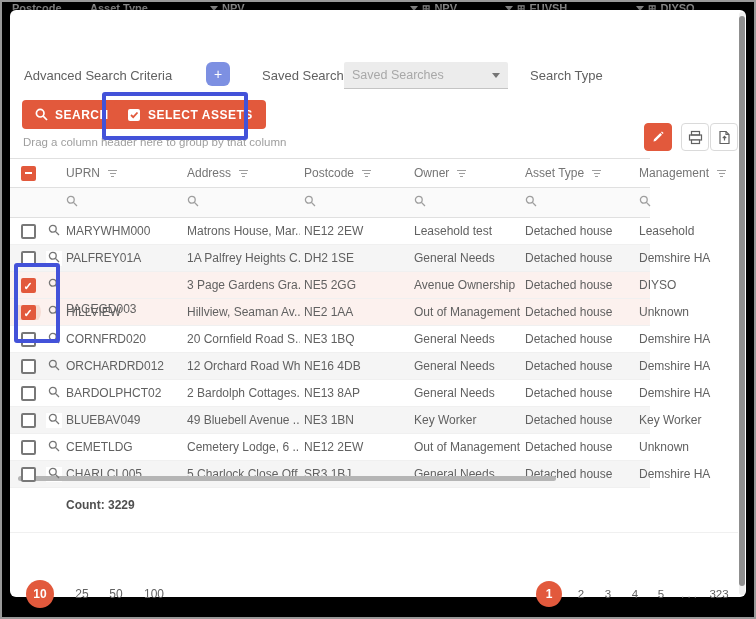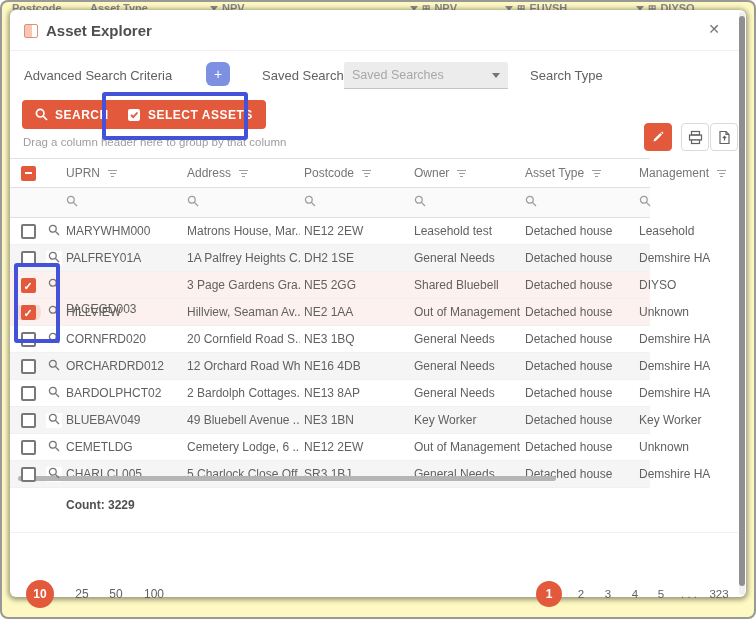--- a/index.html
+++ b/index.html
@@ -1,17 +1,17 @@
 <!DOCTYPE html>
 <html><head>
 <meta charset="utf-8">
 <style>
   html,body{margin:0;padding:0;background:#ffffff;font-family:"Liberation Sans",sans-serif;}
-  .stage{position:relative;width:756px;height:619px;background:#fef9c3;overflow:hidden;
-         box-shadow:inset 0 0 0 2px #999;border-radius:8px;}
+  .stage{position:relative;width:756px;height:619px;background:#000000;overflow:hidden;
+         box-shadow:inset 0 0 0 2px #999;border-radius:0;}
   
   .bg-strip{position:absolute;left:0;top:0;width:756px;height:10px;overflow:hidden;}
   .bg-item{position:absolute;top:2px;font-size:11px;font-weight:bold;color:#8a8a8a;white-space:nowrap;
            display:flex;align-items:center;gap:4px;}
   .bg-caret{width:0;height:0;border-left:4px solid transparent;border-right:4px solid transparent;
             border-top:5px solid #8a8a8a;display:inline-block;}
   .bg-grid{font-size:10px;color:#8a8a8a;}
   
   .modal{position:absolute;left:10px;top:10px;width:736px;height:587px;background:#fff;
          border-radius:6px;box-shadow:0 1px 5px 2px rgba(0,0,0,.38);}
@@ -117,25 +117,20 @@
       </span>
       <span class="bg-item" style="left: 636px;">
         <span class="bg-caret"></span>
         <span class="bg-grid">⊞</span>
         <span>DIYSO</span>
       </span>
     </div>
 
   <div class="modal">
 
-    <div class="modal-header">
-      <span class="app-icon"></span>
-      <span class="modal-title">Asset Explorer</span>
-      <span class="close-x">✕</span>
-    </div>
 
     <span class="label adv-label">Advanced Search Criteria</span>
     <button class="plus-btn">+</button>
     <span class="label ss-label">Saved Searches</span>
     <div class="select-box ss-select">
       <span>Saved Searches</span>
       <span class="caret"></span>
     </div>
     <span class="label st-label">Search Type</span>
 
@@ -299,21 +294,21 @@
             </div>
             <div class="gcell mag-cell" style="width: 16px;">
               <span style="position: relative; z-index: 1;"><svg width="12" height="12" viewBox="0 0 12 12">
                   <circle cx="4.8" cy="4.8" r="3.4" fill="none" stroke="#757575" stroke-width="1.3"></circle>
                   <line x1="7.4" y1="7.4" x2="11" y2="11" stroke="#757575" stroke-width="1.3"></line>
                 </svg></span>
             </div>
             <div class="gcell" style="width: 121px; margin-top: 48px;">PAGEGD003</div>
             <div class="gcell" style="width: 117px;">3 Page Gardens Gra...</div>
             <div class="gcell" style="width: 110px;">NE5 2GG</div>
-            <div class="gcell" style="width: 111px;">Shared Bluebell</div>
+            <div class="gcell" style="width: 111px;">Avenue Ownership</div>
             <div class="gcell" style="width: 114px;">Detached house</div>
             <div class="gcell" style="width: 103px;">DIYSO</div>
           </div>
           <div class="grow drow row-checked">
             <div class="gcell cb-cell" style="width: 36px;">
               <span class="ripple ripple-pink"></span>
               <div class="checkbox checked">✓</div>
             </div>
             <div class="gcell mag-cell" style="width: 16px;">
               <span style="position: relative; z-index: 1;"><svg width="12" height="12" viewBox="0 0 12 12">

